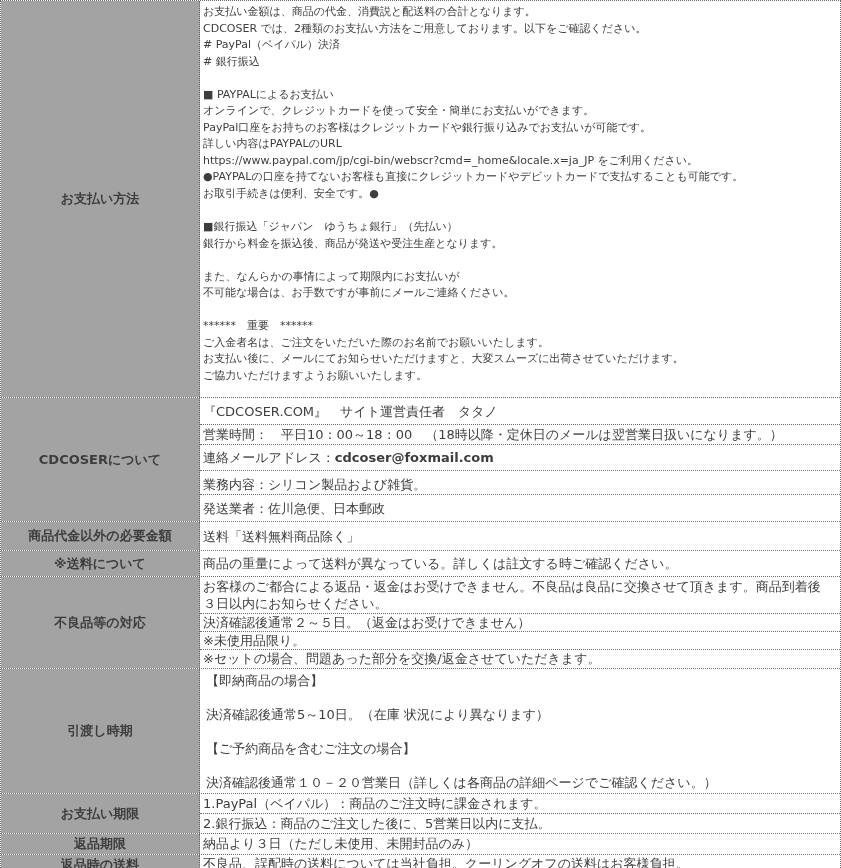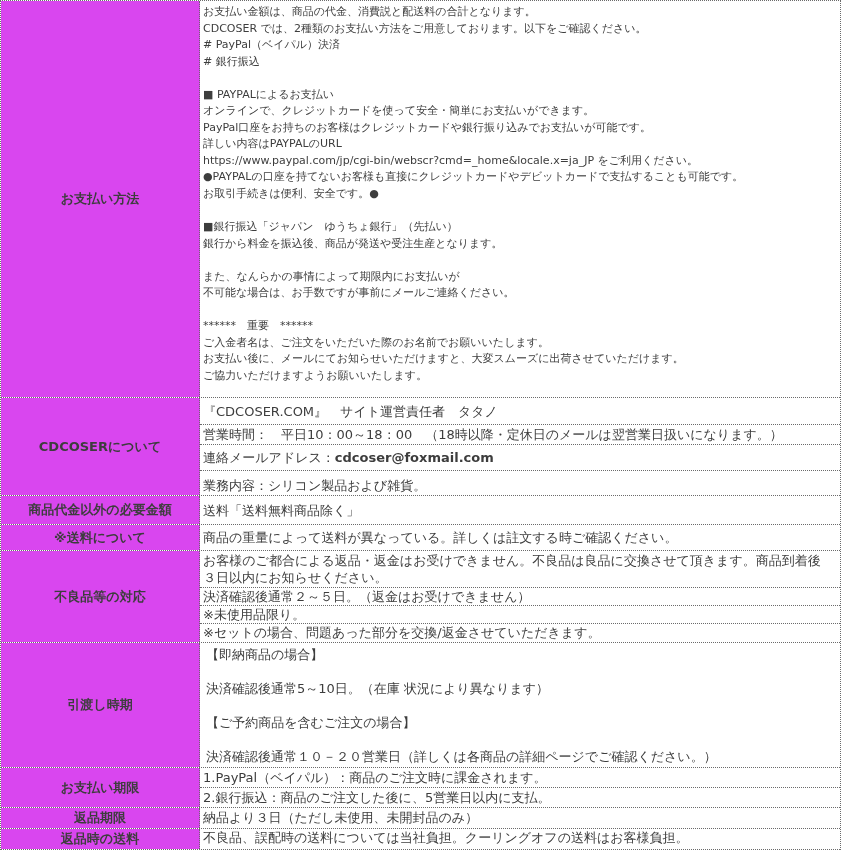--- a/index.html
+++ b/index.html
@@ -16,21 +16,21 @@
   }
   .sec {
     display: flex;
     border-bottom: 1px dotted #6b6b6b;
     align-items: stretch;
   }
   .lbl {
     width: 199px;
     min-width: 199px;
     box-sizing: border-box;
-    background: #d946ef;
+    background: #a3a3a3;
     border-right: 1px dotted #6b6b6b;
     display: flex;
     align-items: center;
     justify-content: center;
     text-align: center;
     font-weight: bold;
     font-size: 13px;
     line-height: 16px;
     padding: 2px 4px;
   }
@@ -126,20 +126,23 @@
       <div class="row h21">
         <span>営業時間：　平日10：00～18：00　（18時以降・定休日のメールは翌営業日扱いになります。）</span>
       </div>
       <div class="row h26">
         <span>連絡メールアドレス：</span>
           <span class="email">cdcoser@foxmail.com</span>
       </div>
       <div class="row h24">
         <span>業務内容：シリコン製品および雑貨。</span>
       </div>
+      <div class="row h26">
+        <span>発送業者：佐川急便、日本郵政</span>
+      </div>
     </div>
   </div>
 
   <div class="sec">
     <div class="lbl">
       <span>商品代金以外の必要金額</span>
     </div>
     <div class="content">
       <div class="row h28">
         <span>送料「送料無料商品除く」</span>

